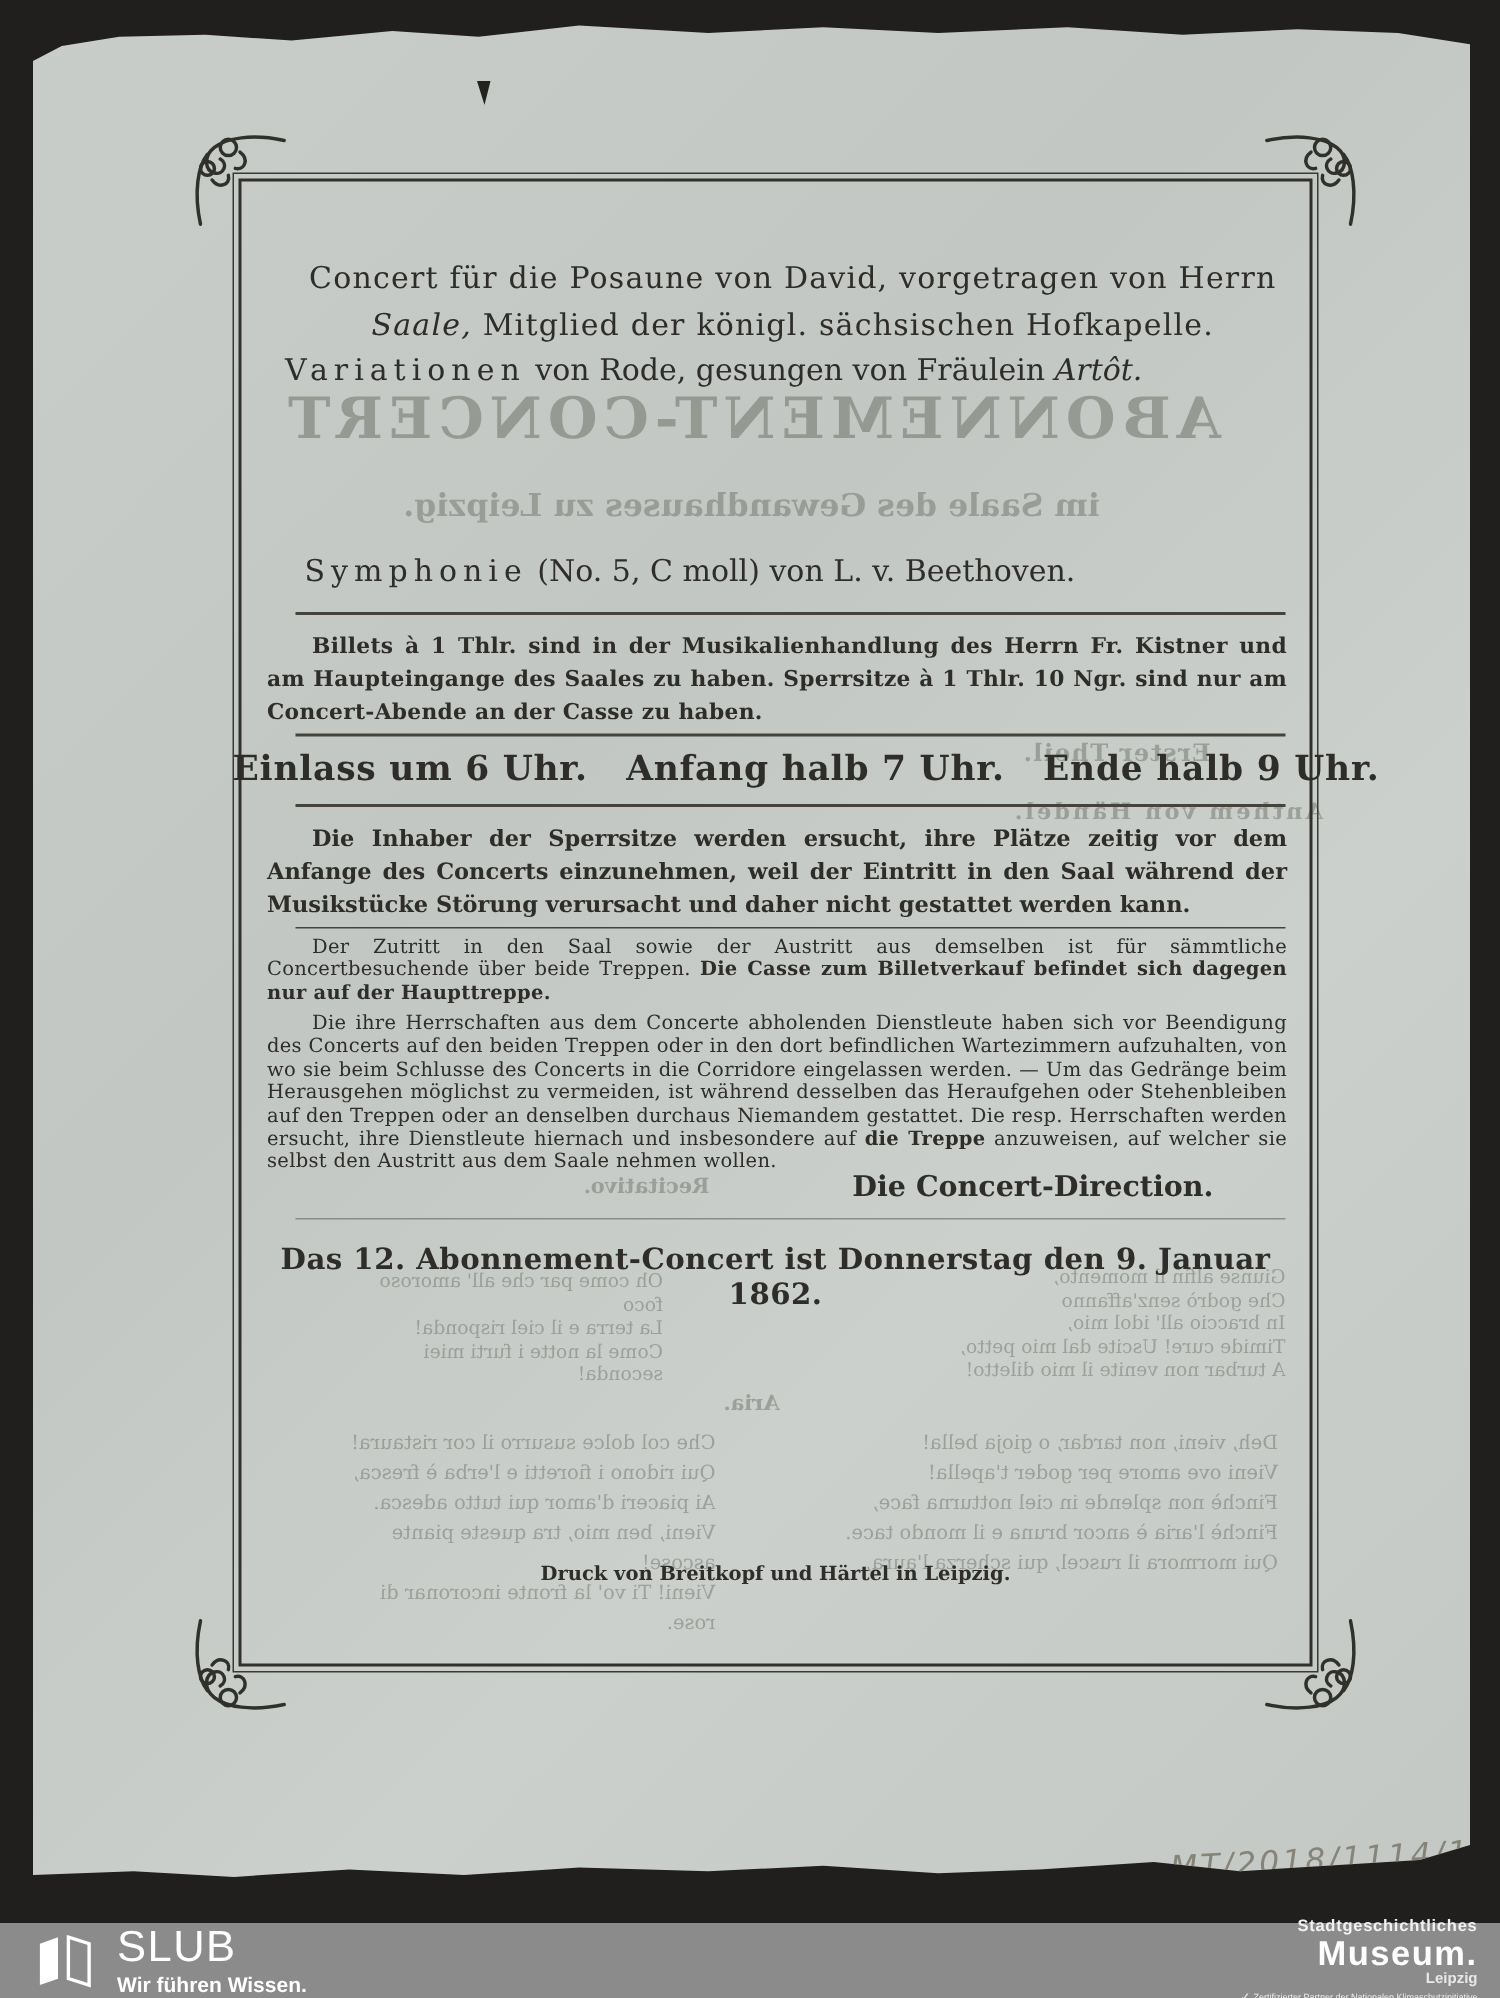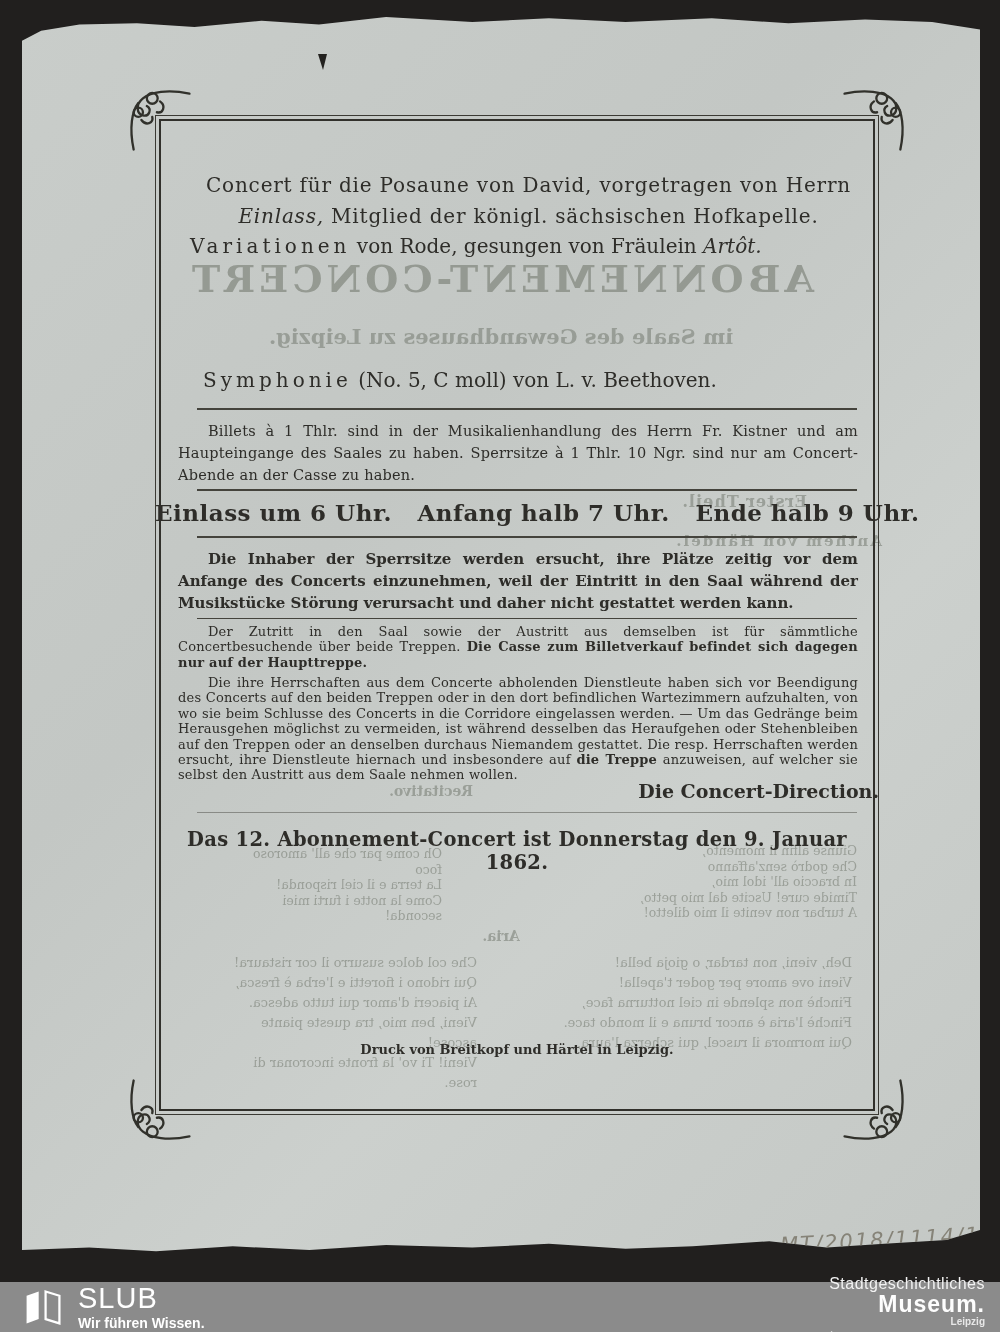--- a/index.html
+++ b/index.html
@@ -49,45 +49,45 @@
   .it{ font-style:italic; }
   .spaced{ letter-spacing:4px; }
   .program-line3{ top:222px; left:168px; font-size:20px; }
   .part-heading{ top:316px; font-weight:700; font-size:21px; letter-spacing:.5px; }
   .symphony{ top:356px; left:181px; font-size:20px; }
   .rule{ position:absolute; left:175px; width:660px; height:2px; background:#44433c; }
   .r1{ top:396px; } .r2{ top:477px; } .r3{ top:524px; }
   .r4{ top:606px; height:1px; }
   .r5{ top:800px; height:1px; background:rgba(62,62,55,.45); }
   .para{ left:156px; width:680px; text-align:justify; text-indent:30px; }
-  .billets{ top:408px; font-size:14.5px; line-height:22px; font-weight:400; letter-spacing:.2px; }
+  .billets{ top:408px; font-size:14.5px; line-height:22px; font-weight:700; letter-spacing:.2px; }
   .einlass{ top:487px; font-size:23px; font-weight:600; white-space:pre; letter-spacing:.5px; }
   .inhaber{ top:536px; font-size:15px; line-height:22px; font-weight:600; }
   .small-para{ font-size:13px; line-height:15.4px; font-weight:500; letter-spacing:.2px; }
   .zutritt{ top:612px; }
   .dienstleute{ top:663px; }
   .b{ font-weight:700; }
-  .signature{ top:768px; left:133px; width:724px; text-align:right; 
+  .signature{ top:768px; left:133px; width:724px; text-align:right; padding-right:70px;
     font-size:19px; font-weight:700; }
   .das12{ top:816px; font-size:19.5px; font-weight:700; letter-spacing:.3px; }
   .printer{ top:1030px; font-size:13px; font-weight:700; }
   .handwriting{ left:758px; top:1216px; transform:rotate(-3deg);
     font-style:italic; font-size:21px; letter-spacing:2px; color:#7b776a; opacity:.85;
     font-family:"DejaVu Sans","Liberation Sans",sans-serif; }
   
   .footer-bar{ position:absolute; left:0; bottom:0; width:1000px; height:50px;
     background:#8b8b8b; display:flex; align-items:center; justify-content:space-between;
     font-family:"Liberation Sans","DejaVu Sans",sans-serif; }
   .slub{ display:flex; align-items:center; gap:16px; padding-left:24px; }
   .slub svg{ width:38px; height:38px; }
   .slub-text{ display:flex; flex-direction:column; line-height:1; }
   .slub-name{ color:#fff; font-size:29px; font-weight:400; letter-spacing:1px; }
   .slub-tag{ color:#fff; font-size:14px; font-weight:700; margin-top:3px; }
   .museum{ display:flex; flex-direction:column; align-items:flex-end; padding-right:15px; line-height:1; }
-  .mus-l1{ color:#f2f2f2; font-size:16px; font-weight:400; letter-spacing:.5px; }
+  .mus-l1{ color:#f2f2f2; font-size:11px; font-weight:700; letter-spacing:.5px; }
   .mus-l2{ color:#fdfdfd; font-size:23px; font-weight:700; letter-spacing:1px; margin-top:1px; }
   .mus-l3{ color:#e8e8e8; font-size:10px; font-weight:700; margin-top:1px; }
   .mus-cert{ color:#efefef; font-size:6px; margin-top:3px; display:flex; align-items:center; gap:2px; }
   .mus-cert .check{ font-size:8px; }
 </style>
 </head>
 <body>
 
 <div id="screen">
 
@@ -160,21 +160,21 @@
             <circle cx="30" cy="12" r="7"></circle>
             <circle cx="12" cy="30" r="6"></circle>
             <path d="M40,16 C48,22 44,32 36,30"></path>
             <path d="M16,40 C22,48 32,44 30,36"></path>
           </g>
         </svg>
     </div>
 
     <div class="doc center-block program-head">
       <span>Concert für die Posaune von David, vorgetragen von Herrn</span><br>
-      <span class="it">Einlass,</span><span> Mitglied der königl. sächsischen Hofkapelle.</span>
+      <span class="it">Saale,</span><span> Mitglied der königl. sächsischen Hofkapelle.</span>
     </div>
 
     <div class="doc program-line3">
       <span class="spaced">Variationen</span><span> von Rode, gesungen von Fräulein </span><span class="it">Artôt.</span>
     </div>
 
 
     <div class="doc symphony">
       <span class="spaced">Symphonie</span><span> (No. 5, C moll) von L. v. Beethoven.</span>
     </div>

